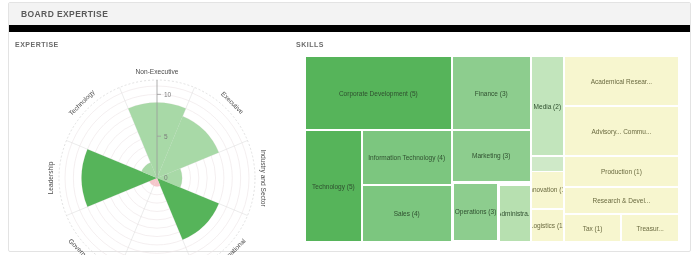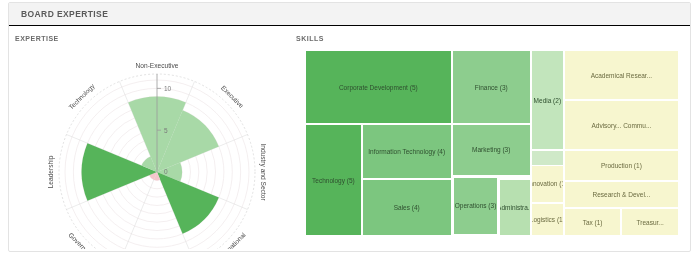--- a/index.html
+++ b/index.html
@@ -8,21 +8,21 @@
     background:#ffffff;
     font-family:"Liberation Sans","DejaVu Sans",sans-serif;
     color:#555;
   }
   .panel{
     position:absolute;left:8px;top:2px;width:683px;height:250px;
     background:#fff;border:1px solid #e3e3e3;border-radius:2px;
     box-sizing:border-box;
   }
   .panel-head{
-    height:22px;background:#f3f3f3;border-bottom:1px solid #000000;
+    height:22px;background:#f3f3f3;border-bottom:7px solid #000000;
     display:flex;align-items:center;padding-left:12px;
   }
   .panel-title{
     font-size:8.5px;font-weight:bold;letter-spacing:.4px;color:#5a5a5a;
   }
   .body-area{position:relative;width:100%;height:226px;}
   .sec-label{
     position:absolute;font-size:7px;font-weight:bold;letter-spacing:.5px;color:#6b6b6b;
   }
   #expertise-label{left:6px;top:9px;}

